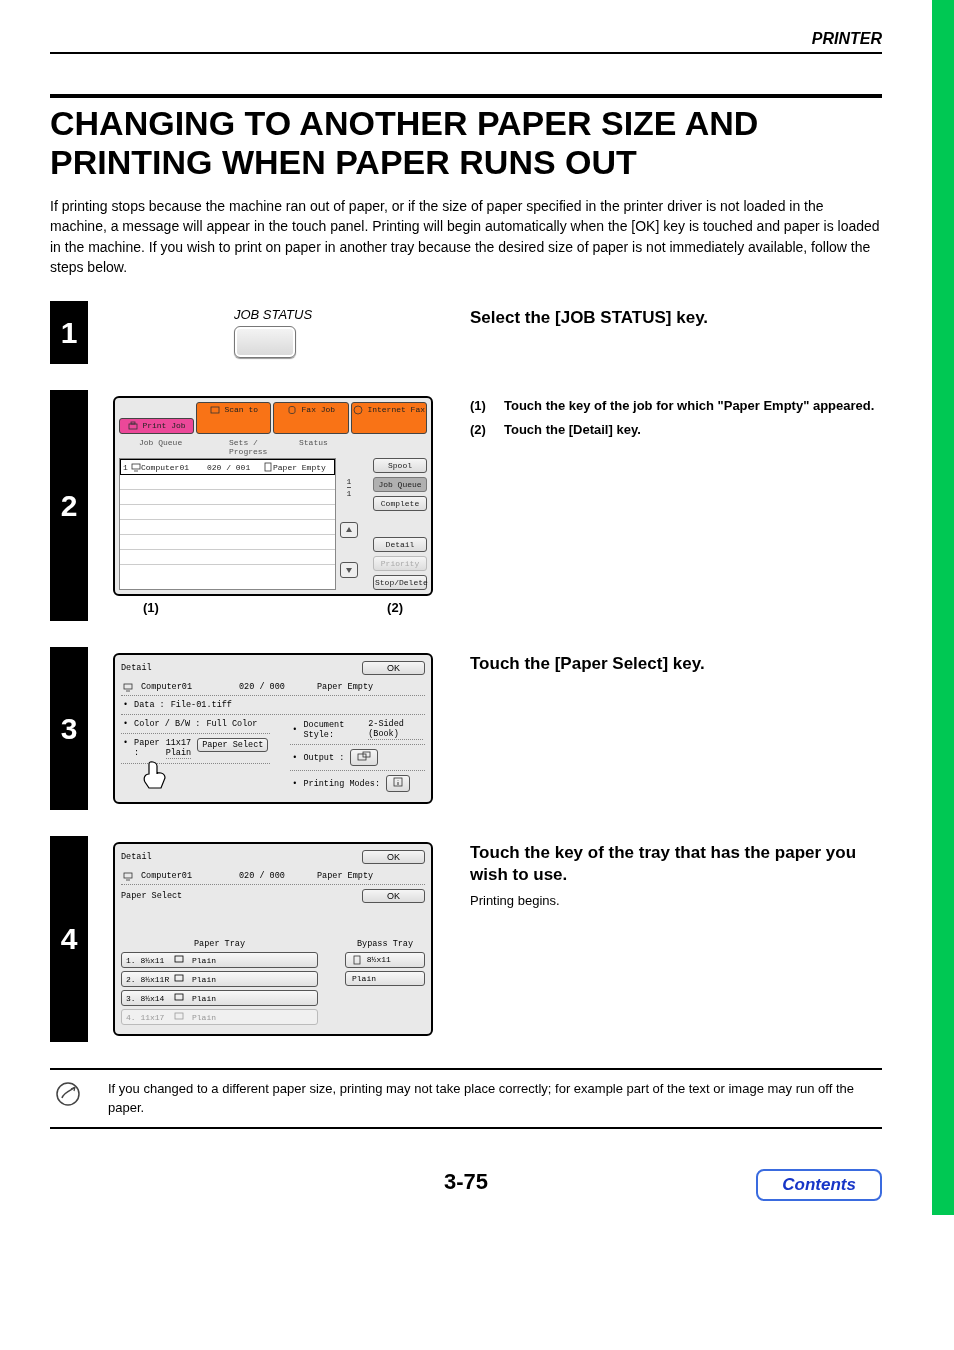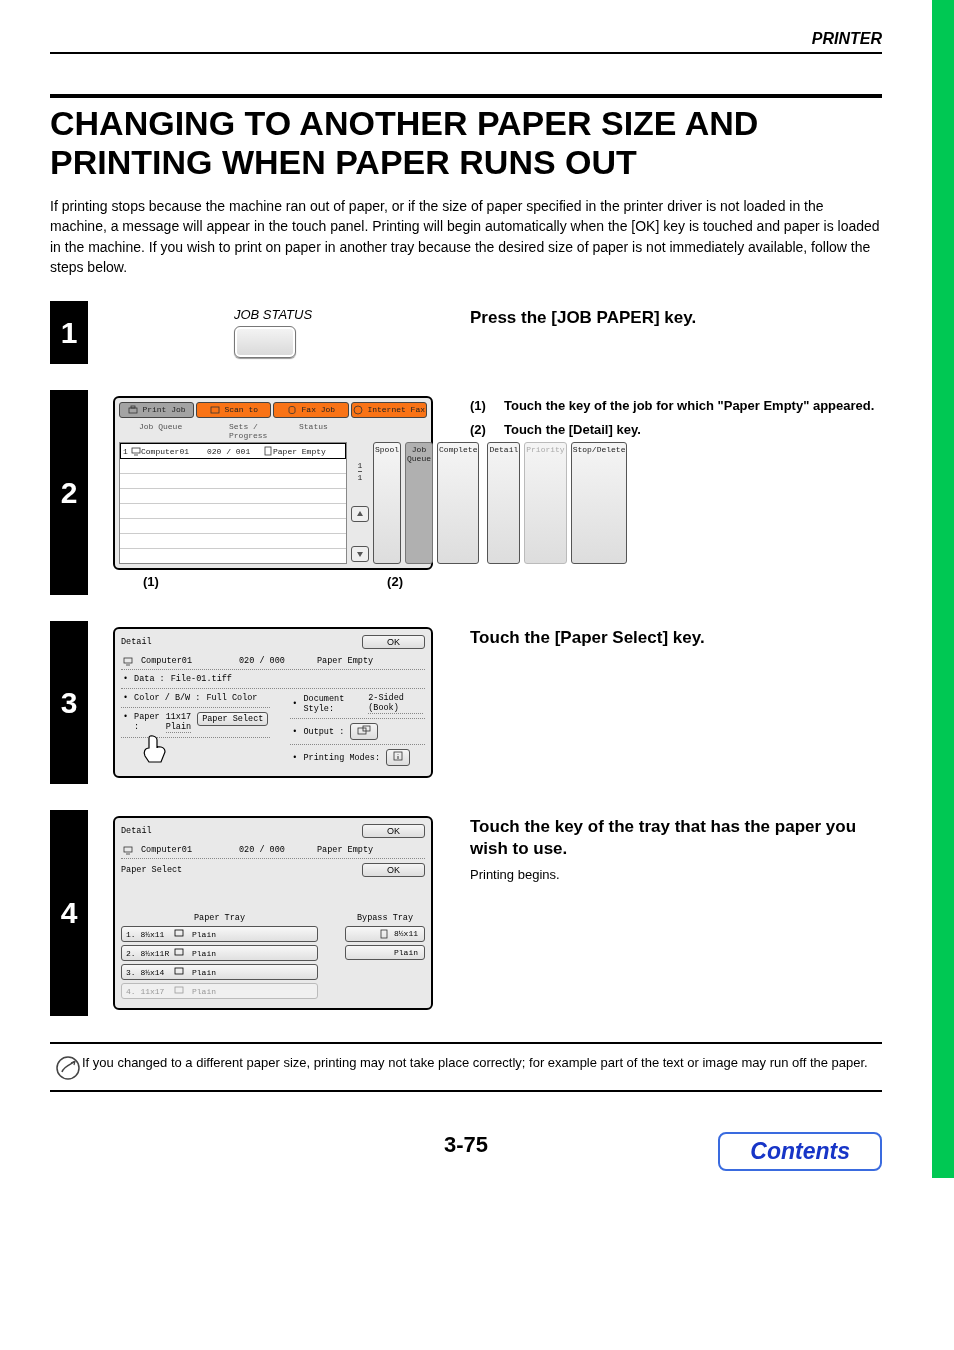--- a/index.html
+++ b/index.html
@@ -137,21 +137,22 @@
     flex: 1;
     border: 1px solid #444;
     border-radius: 3px;
     background: #f97316;
     text-align: center;
     padding: 2px 1px;
     font-size: 8px;
     white-space: nowrap;
   }
   .panel .tab.active {
-    background: #a3a3a3;
+    background: #ec4899;
+    margin-top: 16px;
   }
   .panel-headrow {
     display: flex;
     font-size: 8px;
     padding: 2px 2px;
     color: #555;
   }
   .panel-body {
     display: flex;
     gap: 4px;
@@ -169,22 +170,23 @@
     padding: 0 2px;
     font-size: 8px;
   }
   .job-row.sel {
     border: 1px solid #000;
     background: #fff;
   }
   .side-btns {
     width: 54px;
     display: flex;
-    flex-direction: row;
+    flex-direction: column;
     gap: 4px;
+    margin-left: 11px;
   }
   .sbtn {
     border: 1px solid #555;
     border-radius: 3px;
     background: linear-gradient(#f5f5f5,#ddd);
     font-size: 8px;
     text-align: center;
     padding: 2px 1px;
   }
   .sbtn.dark {
@@ -321,31 +323,31 @@
     background:#f0f0f0;
   }
   .tray-btn .sz { width:44px; }
   .tray-btn .ic { width:14px; }
   .bypass-btn {
     border:1px solid #555;
     border-radius:3px;
     background:linear-gradient(#f8f8f8,#e0e0e0);
     padding:2px 6px;
     font-size:8px;
-    text-align:right;
+    text-align:left;
     margin-bottom:3px;
   }
   
   .note-block {
     border-top: 2px solid #000;
     border-bottom: 2px solid #000;
     padding: 10px 6px;
     display: flex;
     align-items: flex-start;
-    gap: 2px;
+    gap: 28px;
     font-size: 13px;
     line-height: 1.4;
     margin-top: 10px;
   }
   .note-icon {
     width: 24px;
     height: 24px;
     flex-shrink: 0;
     margin-top: 2px;
   }
@@ -355,23 +357,23 @@
     font-weight: bold;
     margin-top: 40px;
     position: relative;
   }
   .contents-link {
     position: absolute;
     right: 0;
     top: 0;
     border: 2px solid #3a6bdf;
     border-radius: 8px;
-    padding: 4px 30px;
+    padding: 4px 24px;
     color: #1735c7;
-    font-size: 23px;
+    font-size: 17px;
     font-weight: bold;
     font-style: italic;
     background: #fff;
   }
   .tiny-icon {
     display:inline-block;
     width:10px;
     height:10px;
     vertical-align:middle;
   }
@@ -393,21 +395,21 @@
 
   <div class="step-block">
     <div class="step-num">1</div>
     <div class="step-graphic">
       <div class="job-status-key">
         <div class="job-status-label">JOB STATUS</div>
         <div class="key-btn"></div>
       </div>
     </div>
     <div class="step-text">
-      <div class="step-title">Press the [JOB PAPER] key.</div>
+      <div class="step-title">Select the [JOB STATUS] key.</div>
     </div>
   </div>
 
   <div class="step-block">
     <div class="step-num">2</div>
     <div class="step-graphic">
       <div class="panel">
         <div class="tabs">
           <div class="tab active">
             <svg class="tiny-icon" viewBox="0 0 10 10">

